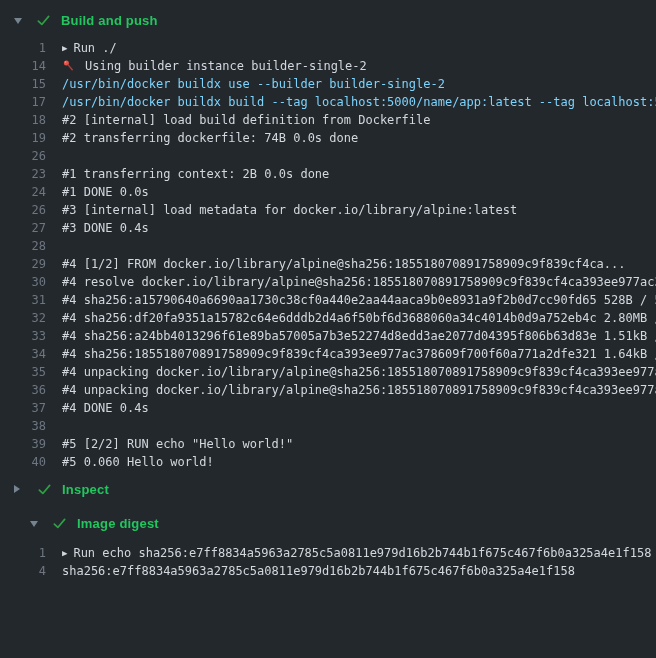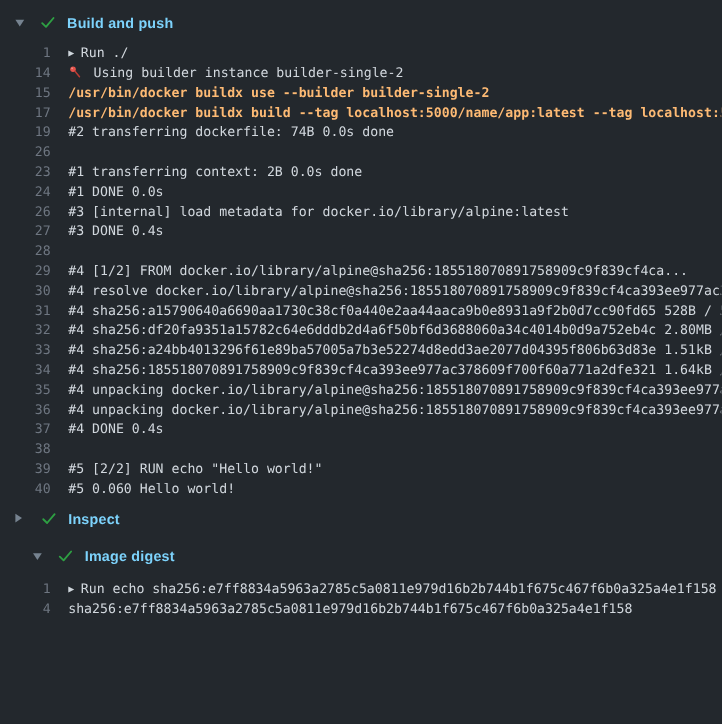--- a/index.html
+++ b/index.html
@@ -6,30 +6,30 @@
   body{
     width:656px;height:658px;overflow:hidden;
     background:#23282d;
     font-family:"DejaVu Sans Mono","Liberation Mono",monospace;
   }
   .sec-header{display:flex;align-items:center;height:20px;padding-left:14px;cursor:pointer;}
   .chev{width:0;height:0;flex:none;margin-right:14px;}
   .chev-down{border-left:4.5px solid transparent;border-right:4.5px solid transparent;border-top:6px solid #768390;margin-top:2px;}
   .chev-right{border-top:4.5px solid transparent;border-bottom:4.5px solid transparent;border-left:6px solid #768390;margin-right:17px;}
   .check{width:15px;height:15px;flex:none;margin-right:10px;display:flex;align-items:center;justify-content:center;}
-  .sec-title{font-family:"Liberation Sans",sans-serif;font-size:13px;font-weight:700;color:#7dd3fc;letter-spacing:.2px;}
+  .sec-title{font-family:"Liberation Sans",sans-serif;font-size:13px;font-weight:700;color:#22c55e;letter-spacing:.2px;}
   .sec-build{margin-top:10px;}
   .lines-build{margin-top:9px;}
   .sec-inspect{margin-top:8px;}
   .sec-digest{margin-top:14px;margin-left:16px;}
   .lines-digest{margin-top:11px;}
   .line{display:flex;height:18px;line-height:18px;font-size:12px;color:#d2d8de;white-space:pre;overflow:hidden;}
   .line-num{width:46px;flex:none;text-align:right;color:#6e7681;cursor:pointer;}
   .line-text{padding-left:16px;flex:1;overflow:hidden;}
-  .info{color:#fdba74;font-weight:bold;}
+  .info{color:#7dd3fc;}
   .run-arrow{font-size:9px;color:#cfd6dc;margin-right:6px;display:inline-block;vertical-align:1px;}
   .emoji{display:inline-block;width:15px;margin-right:8px;vertical-align:-2px;}
   .emoji svg{display:block;}
 </style>
 </head>
 <body>
 
 <div>
 
   <section>
@@ -44,20 +44,21 @@
     </div>
     <div class="lines lines-build">
         <div class="line"><span class="line-num">1</span><span class="line-text"><span class="run-arrow">▶</span><span>Run ./</span></span></div>
         <div class="line"><span class="line-num">14</span><span class="line-text"><span class="emoji"><svg viewBox="0 0 16 16" width="13" height="13">
                 <circle cx="5.4" cy="4.8" r="3.1" fill="#e5534b"></circle>
                 <circle cx="4.4" cy="3.8" r="1" fill="#f2948e"></circle>
                 <path d="M7.6 7.2 L12.6 13.2" stroke="#b83c35" stroke-width="1.7" stroke-linecap="round"></path>
               </svg></span><span>Using builder instance builder-single-2</span></span></div>
         <div class="line"><span class="line-num">15</span><span class="line-text info"><span>/usr/bin/docker buildx use --builder builder-single-2</span></span></div>
         <div class="line"><span class="line-num">17</span><span class="line-text info"><span>/usr/bin/docker buildx build --tag localhost:5000/name/app:latest --tag localhost:50</span></span></div>
+        <div class="line"><span class="line-num">18</span><span class="line-text"><span>#2 [internal] load build definition from Dockerfile</span></span></div>
         <div class="line"><span class="line-num">19</span><span class="line-text"><span>#2 transferring dockerfile: 74B 0.0s done</span></span></div>
         <div class="line"><span class="line-num">26</span><span class="line-text"><span></span></span></div>
         <div class="line"><span class="line-num">23</span><span class="line-text"><span>#1 transferring context: 2B 0.0s done</span></span></div>
         <div class="line"><span class="line-num">24</span><span class="line-text"><span>#1 DONE 0.0s</span></span></div>
         <div class="line"><span class="line-num">26</span><span class="line-text"><span>#3 [internal] load metadata for docker.io/library/alpine:latest</span></span></div>
         <div class="line"><span class="line-num">27</span><span class="line-text"><span>#3 DONE 0.4s</span></span></div>
         <div class="line"><span class="line-num">28</span><span class="line-text"><span></span></span></div>
         <div class="line"><span class="line-num">29</span><span class="line-text"><span>#4 [1/2] FROM docker.io/library/alpine@sha256:185518070891758909c9f839cf4ca...</span></span></div>
         <div class="line"><span class="line-num">30</span><span class="line-text"><span>#4 resolve docker.io/library/alpine@sha256:185518070891758909c9f839cf4ca393ee977ac378609f700f60a771a2dfe321</span></span></div>
         <div class="line"><span class="line-num">31</span><span class="line-text"><span>#4 sha256:a15790640a6690aa1730c38cf0a440e2aa44aaca9b0e8931a9f2b0d7cc90fd65 528B / 528B</span></span></div>

